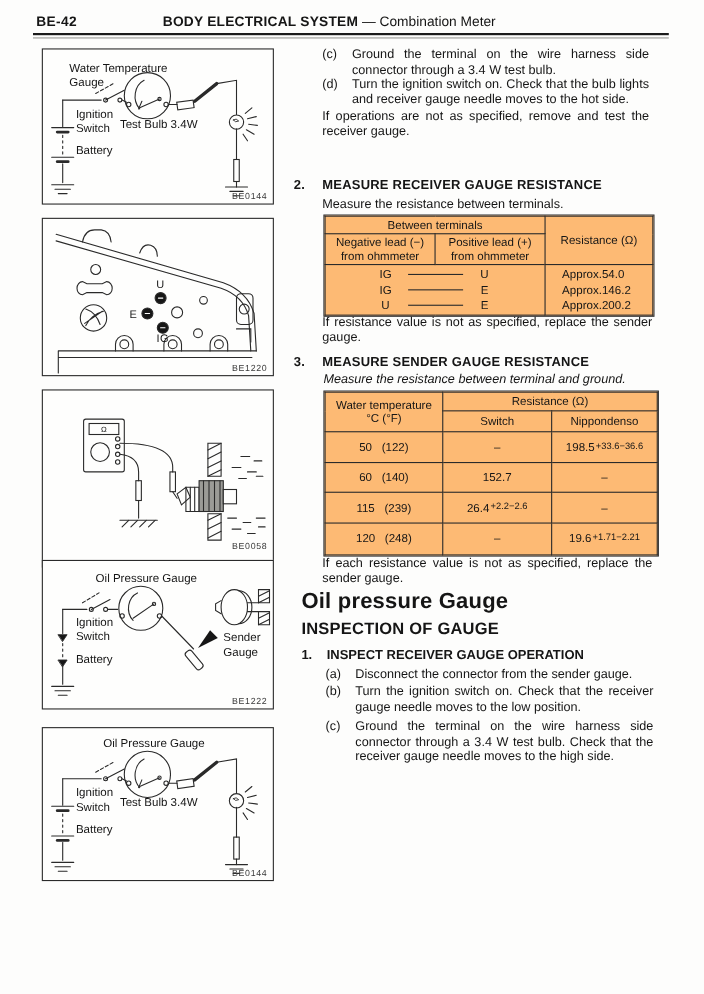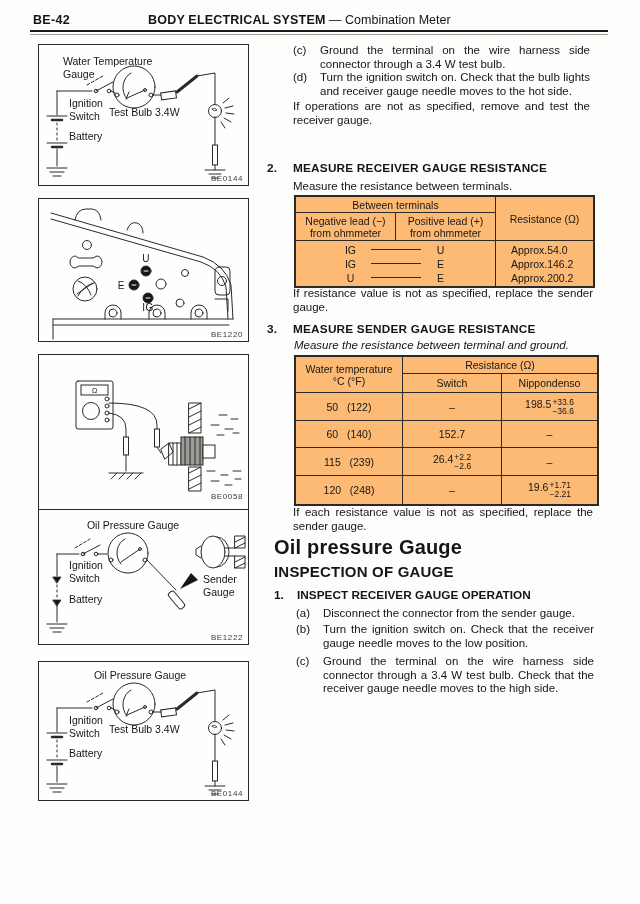--- a/index.html
+++ b/index.html
@@ -34,21 +34,21 @@
   
   table.spec{border-collapse:collapse;background:#fdba74;font-size:10.5px;color:#161616;}
   table.spec td{border:1px solid #2a2a2a;text-align:center;vertical-align:middle;padding:0;}
   .tframe{border:1.5px solid #2a2a2a;}
   td.hd{white-space:pre-line;line-height:12px;}
   .pair{display:flex;align-items:center;justify-content:center;height:14px;}
   .pair .t{width:34px;text-align:center;}
   .pair .dashline{width:50px;border-top:1.2px solid #2a2a2a;margin:0 3px;height:0;}
   .resline{display:flex;justify-content:flex-start;align-items:center;height:14px;padding:0 7px 0 15px;}
   .tolcell{display:inline-flex;}
-  .tol{display:inline-flex;flex-direction:column;font-size:8.5px;line-height:9px;text-align:left;margin-left:1px;}
+  .tol{display:inline-flex;flex-direction:row;font-size:8.5px;line-height:9px;text-align:left;margin-left:1px;}
   td.pre{white-space:pre;}
   
   .oil-title{font-size:20px;font-weight:bold;letter-spacing:.2px;}
   .oil-sub{font-size:15px;font-weight:bold;letter-spacing:.2px;}
   .step1{display:flex;font-size:11.8px;font-weight:bold;}
   .step1 .num{flex:0 0 23px;}
 </style>
 </head>
 <body>
 

